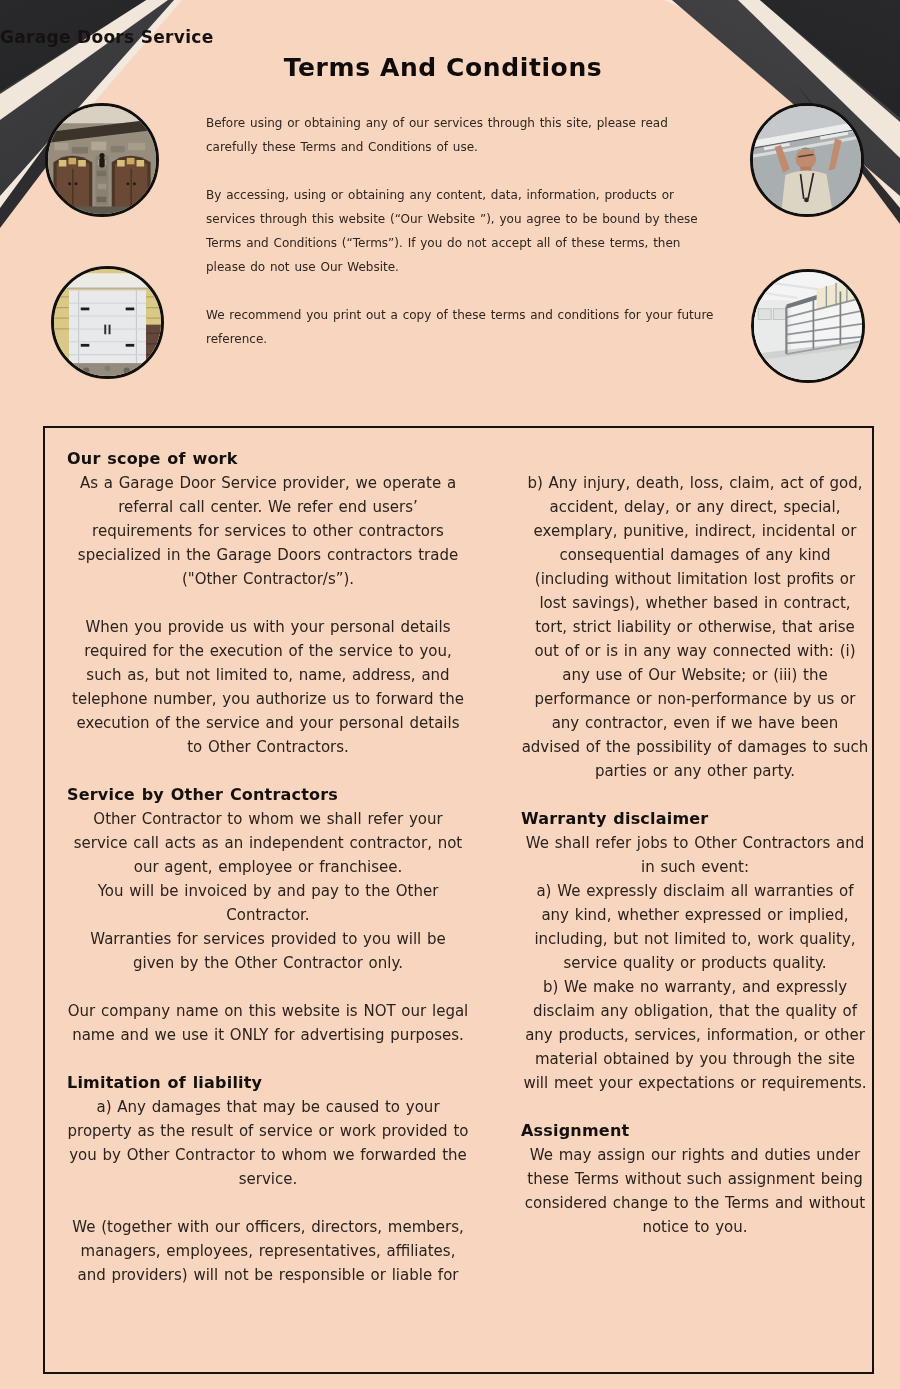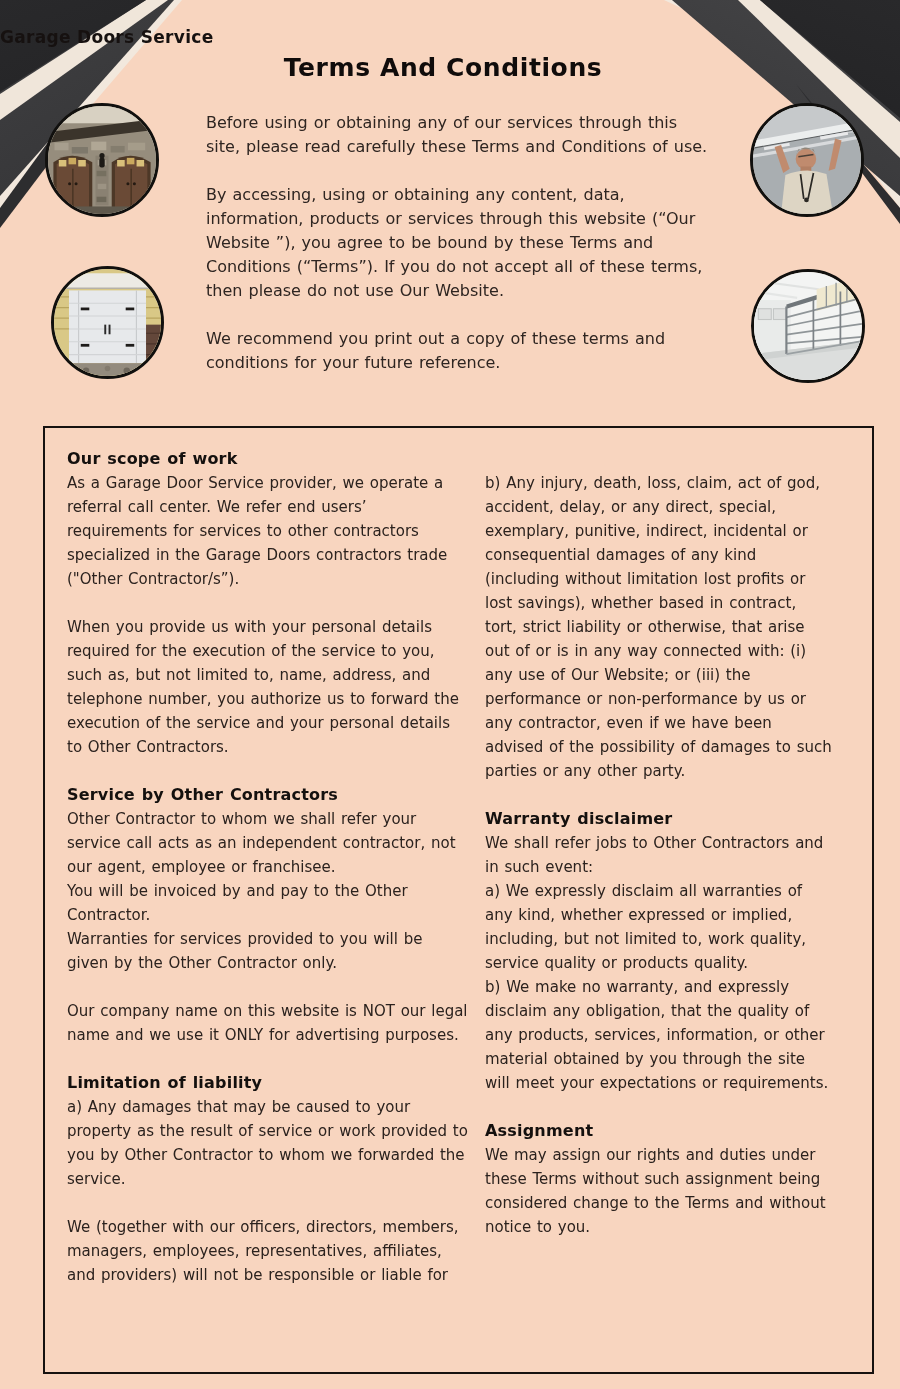--- a/index.html
+++ b/index.html
@@ -35,35 +35,35 @@
     position:absolute;border-radius:50%;border:3px solid #11100e;
     overflow:hidden;background:#cfc8ba;box-sizing:border-box;
   }
   .photo svg{display:block;width:100%;height:100%;}
   #photo1{left:45px;top:103px;width:114px;height:114px;}
   #photo2{left:51px;top:266px;width:113px;height:113px;}
   #photo3{left:750px;top:103px;width:114px;height:114px;}
   #photo4{left:751px;top:269px;width:114px;height:114px;}
   
   .intro{position:absolute;left:206px;top:111px;width:508px;
-    font-size:16px;line-height:24px;word-spacing:1px;color:#2e2521;}
+    font-size:12px;line-height:24px;word-spacing:1px;color:#2e2521;}
   .intro p{margin:0 0 24px 0;}
   
   .terms-panel{
     position:absolute;left:43px;top:426px;width:831px;height:948px;
     border:2px solid #161210;box-sizing:border-box;
     padding:19px 0 0 22px;display:flex;
   }
   .col{font-size:15px;line-height:24px;word-spacing:1px;color:#2b221e;}
-  .col-left{width:402px;margin-right:16px;flex:none;}
+  .col-left{width:402px;margin-right:52px;flex:none;}
   .col-right{width:348px;padding-top:24px;flex:none;}
   .section{margin:0;}
   .section + .section{margin-top:24px;}
   .section h3{margin:0;font-size:16px;line-height:24px;font-weight:bold;color:#14100e;letter-spacing:.2px;}
-  .block{margin:0;white-space:pre-line;}
+  .block{margin:0;white-space:pre-line;text-align:center;}
   .block + .block{margin-top:24px;}
 </style>
 </head>
 <body>
 
 <div class="corner-layer tl-cream"></div>
 <div class="corner-layer tl-medium"></div>
 <div class="corner-layer tl-stripe"></div>
 <div class="corner-layer tl-sliver"></div>
 <div class="corner-layer tl-darkest"></div>

